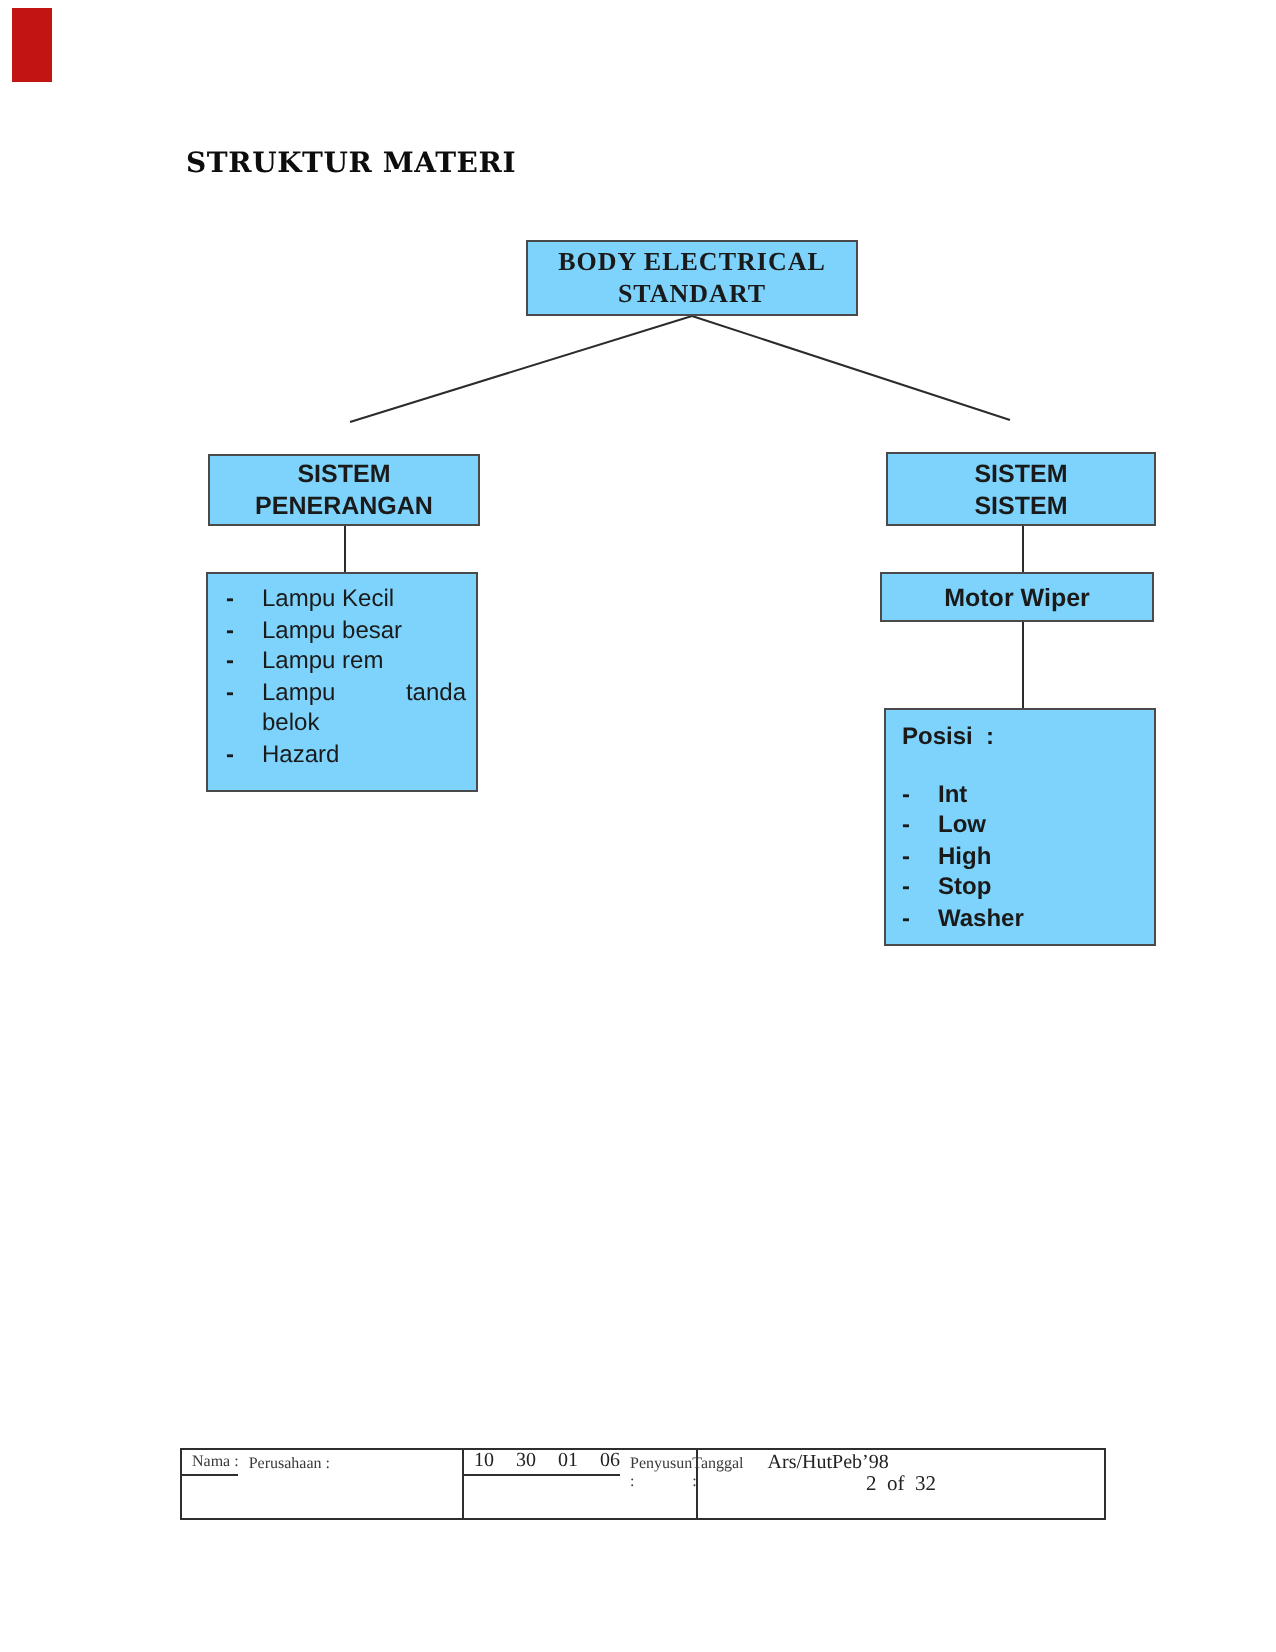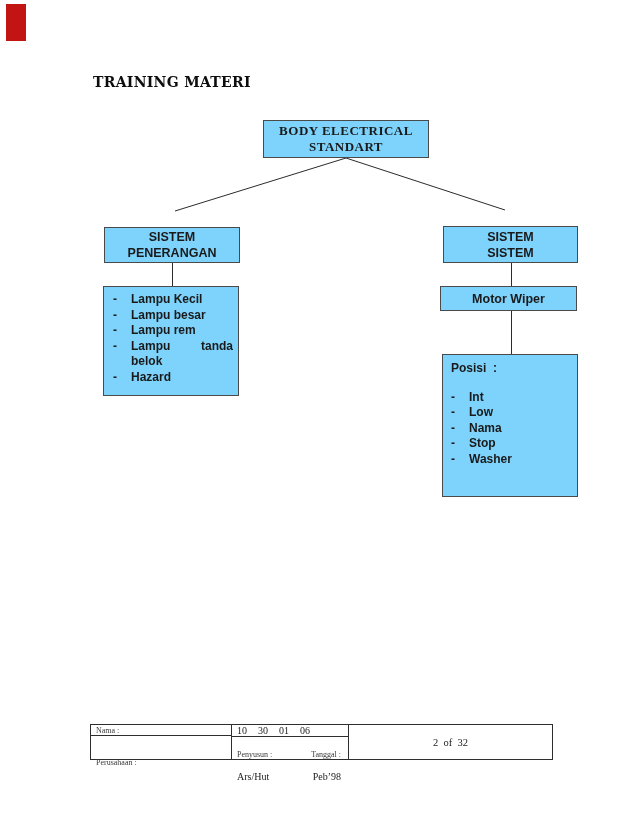--- a/index.html
+++ b/index.html
@@ -55,38 +55,38 @@
   }
   .lampu-box {
     left: 103px; top: 286px; width: 136px; height: 110px;
     padding: 5px 5px 0 9px;
   }
   .motor-box {
     left: 440px; top: 286px; width: 137px; height: 25px;
     font-weight: 700; font-size: 12.5px;
   }
   .posisi-box {
-    left: 442px; top: 354px; width: 136px; height: 143px;
+    left: 442px; top: 354px; width: 136px; height: 119px;
     padding: 5px 5px 12px 8px;
   }
   .posisi-title {
     font-weight: 700; font-size: 12px; line-height: 16px;
     white-space: pre; color: #1a1a1a;
   }
   .dash-list { margin: 0; padding: 0; list-style: none; }
   .dash-row { display: flex; align-items: flex-start; }
   .dash-row .dash {
     flex: 0 0 18px;
     font-weight: 700; font-size: 12px;
     color: #1a1a1a;
   }
   .lampu-box .dash-row { line-height: 15.6px; }
   .lampu-box .dash-row .txt {
     flex: 1 1 auto;
-    font-weight: 700; font-size: 12px; line-height: 15.6px;
+    font-weight: 400; font-size: 12px; line-height: 15.6px;
     color: #1a1a1a;
   }
   .lampu-box .dash-row .txt.justify { text-align: justify; }
   .posisi-box .dash-list { margin-top: 14px; }
   .posisi-box .dash-row { line-height: 15.4px; }
   .posisi-box .dash-row .txt {
     flex: 1 1 auto;
     font-weight: 700; font-size: 12px; line-height: 15.4px;
     color: #1a1a1a;
   }
@@ -104,30 +104,30 @@
   }
   .ft-col { box-sizing: border-box; height: 100%; }
   .ft-org {
     width: 140px;
     border-right: 1px solid #2e2e2e;
     display: flex; flex-direction: column;
     align-items: center; justify-content: center;
     font-weight: 700; font-size: 9.5px; line-height: 12px;
     letter-spacing: 0.2px; text-align: center; color: #1f1f1f;
   }
-  .ft-mid { width: 141px; border-right: 1px solid #2e2e2e; display: flex; flex-direction: column; gap: 20px; }
+  .ft-mid { width: 141px; border-right: 1px solid #2e2e2e; display: flex; flex-direction: row; }
   .ft-row-top {
     height: 13px;
     border-bottom: 1px solid #2e2e2e;
     box-sizing: border-box;
     padding: 1px 0 0 5px;
     font-size: 8px; color: #3a3a3a;
   }
   .ft-row-rest { flex: 1; padding: 2px 0 0 5px; font-size: 8px; color: #3a3a3a; }
-  .ft-code { width: 117px; border-right: 1px solid #2e2e2e; display: flex; flex-direction: column; gap: 11px; }
+  .ft-code { width: 117px; border-right: 1px solid #2e2e2e; display: flex; flex-direction: row; }
   .ft-code .code-row {
     height: 13px;
     border-bottom: 1px solid #2e2e2e;
     box-sizing: border-box;
     padding: 0 0 0 5px;
     font-size: 10px; color: #222;
     white-space: pre; word-spacing: 3px;
   }
   .ft-code .label-row {
     display: flex; justify-content: space-between;
@@ -146,21 +146,21 @@
     white-space: pre;
   }
 </style>
 </head>
 <body>
 
 <div class="page">
 
   <div class="red-marker"></div>
 
-  <div class="page-title">TRAINING MATERI</div>
+  <div class="page-title">STRUKTUR MATERI</div>
 
   <svg class="connectors" width="638" height="826" viewBox="0 0 638 826">
     <line x1="346" y1="158" x2="175" y2="211" stroke="#2b2b2b" stroke-width="1"></line>
     <line x1="346" y1="158" x2="505" y2="210" stroke="#2b2b2b" stroke-width="1"></line>
     <line x1="172.5" y1="247" x2="172.5" y2="286" stroke="#2b2b2b" stroke-width="1"></line>
     <line x1="511.5" y1="247" x2="511.5" y2="286" stroke="#2b2b2b" stroke-width="1"></line>
     <line x1="511.5" y1="311" x2="511.5" y2="354" stroke="#2b2b2b" stroke-width="1"></line>
   </svg>
 
   <div class="node center root-node">
@@ -213,21 +213,21 @@
       <li class="dash-row">
         <span class="dash">-</span>
         <span class="txt">Int</span>
       </li>
       <li class="dash-row">
         <span class="dash">-</span>
         <span class="txt">Low</span>
       </li>
       <li class="dash-row">
         <span class="dash">-</span>
-        <span class="txt">Nama</span>
+        <span class="txt">High</span>
       </li>
       <li class="dash-row">
         <span class="dash">-</span>
         <span class="txt">Stop</span>
       </li>
       <li class="dash-row">
         <span class="dash">-</span>
         <span class="txt">Washer</span>
       </li>
     </ul>

